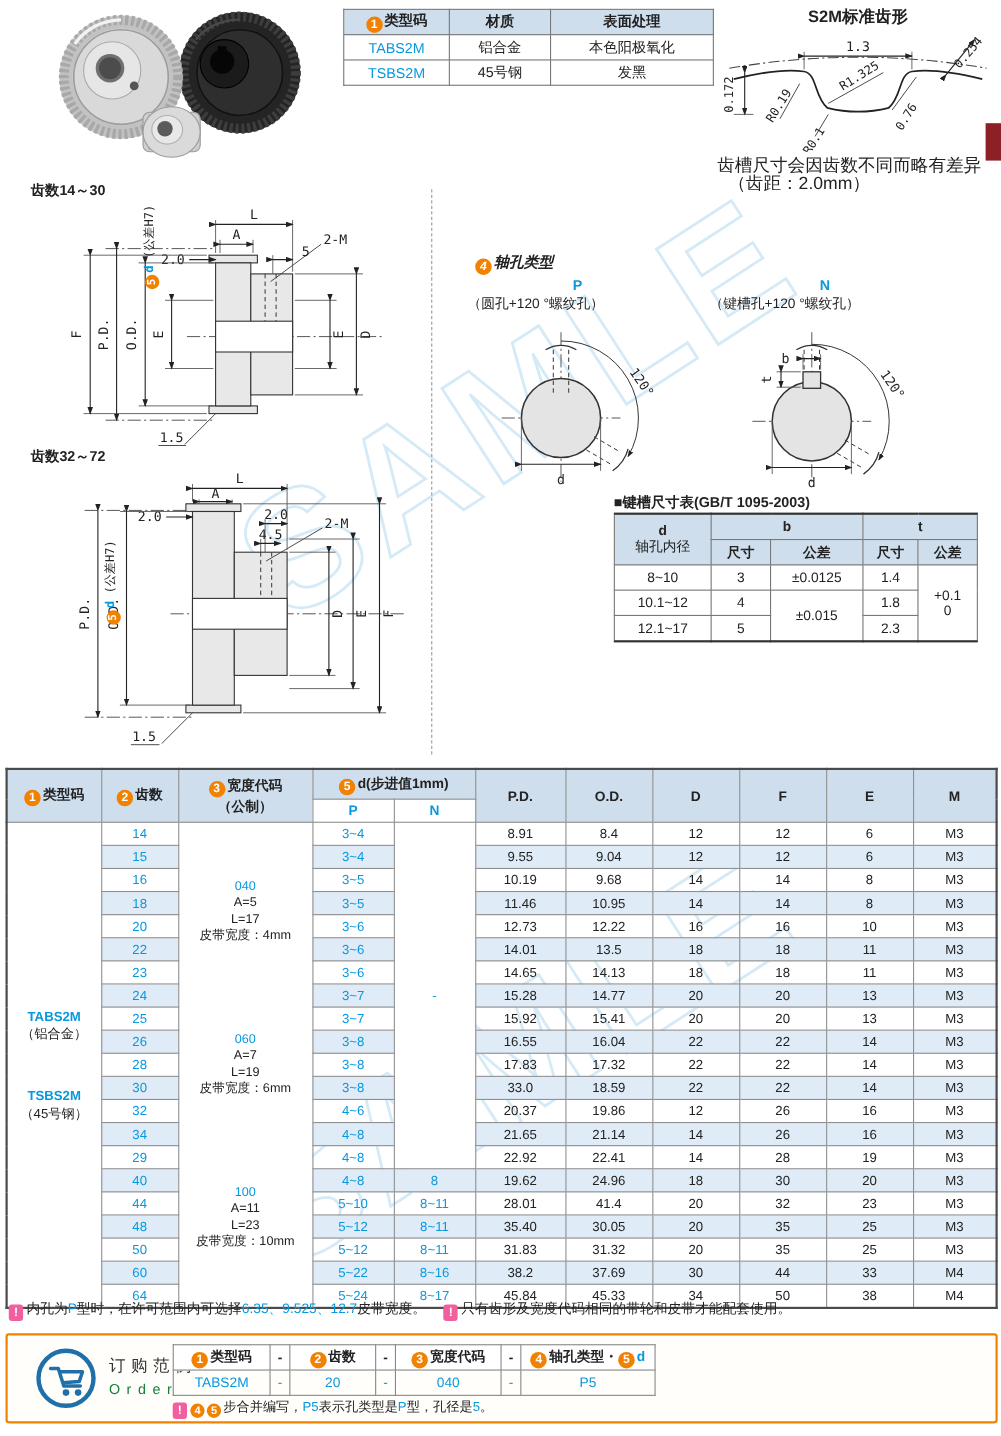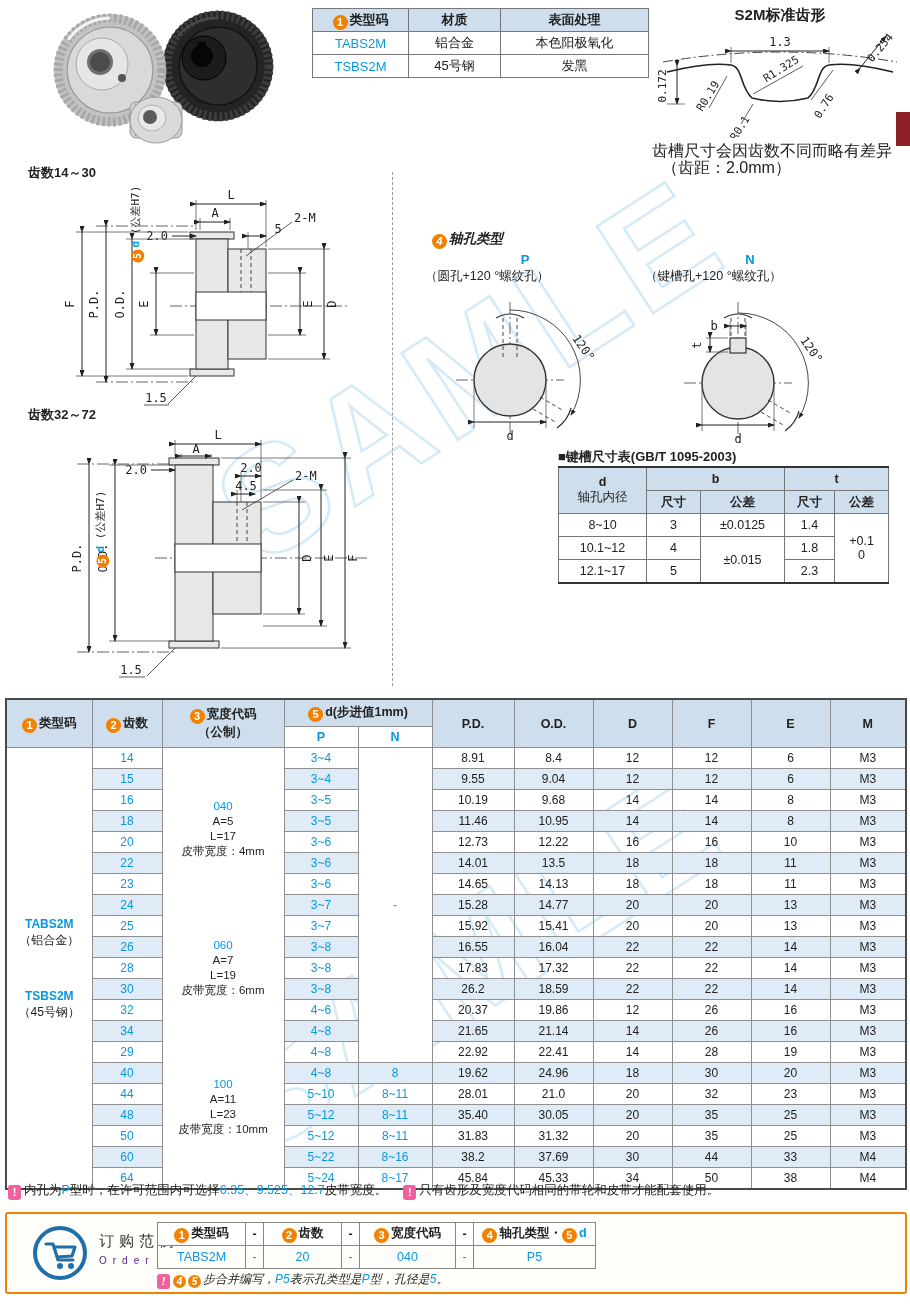--- a/index.html
+++ b/index.html
@@ -53,25 +53,25 @@
   .tc-wrap{display:flex;flex-direction:column;gap:40px;}
   .tc-block{line-height:16px;font-size:12px;}
   .wc-wrap{display:flex;flex-direction:column;justify-content:space-around;height:416px;}
   .wc-block{line-height:15px;font-size:11.5px;}
   
   .notes{font-size:12.5px;}
   .note2-gap{margin-left:16px;}
   
   .order-box{border:2px solid #f08200;border-radius:3px;background:#fffefb;}
   .ord-cn{font-size:15px;letter-spacing:5px;color:#333;}
-  .ord-en{font-size:10px;letter-spacing:6px;color:#4c1d95;margin-top:4px;}
+  .ord-en{font-size:13px;letter-spacing:6px;color:#15803d;margin-top:4px;}
   .ord{border-collapse:collapse;table-layout:fixed;font-size:12.5px;}
   .ord th,.ord td{border:1px solid #888;height:22px;text-align:center;padding:0;}
   .ord th{background:#fff;font-weight:bold;}
-  .ord-note{font-size:12px;font-style:italic;}
+  .ord-note{font-size:12px;}
   .ord-note .onum{width:13px;height:13px;line-height:13px;font-size:10px;}
   svg text{font-family:"DejaVu Sans Mono",monospace;fill:#222;}
   .page-tab{background:#8d2027;}
 </style>
 </head>
 <body>
 
 <div class="wm" style="left:140px;top:270px;width:660px;height:200px;">SAMLE</div>
 <div class="wm" style="left:140px;top:860px;width:660px;height:200px;">SAMLE</div>
 
@@ -582,21 +582,21 @@
         <td>17.83</td>
         <td>17.32</td>
         <td>22</td>
         <td>22</td>
         <td>14</td>
         <td>M3</td>
       </tr>
       <tr class="stripe">
         <td class="blu">30</td>
         <td class="blu">3~8</td>
-        <td>26.2</td>
+        <td>33.0</td>
         <td>18.59</td>
         <td>22</td>
         <td>22</td>
         <td>14</td>
         <td>M3</td>
       </tr>
       <tr>
         <td class="blu">32</td>
         <td class="blu">4~6</td>
         <td>20.37</td>
@@ -635,21 +635,21 @@
         <td>18</td>
         <td>30</td>
         <td>20</td>
         <td>M3</td>
       </tr>
       <tr>
         <td class="blu">44</td>
         <td class="blu">5~10</td>
         <td class="blu">8~11</td>
         <td>28.01</td>
-        <td>21.0</td>
+        <td>41.4</td>
         <td>20</td>
         <td>32</td>
         <td>23</td>
         <td>M3</td>
       </tr>
       <tr class="stripe">
         <td class="blu">48</td>
         <td class="blu">5~12</td>
         <td class="blu">8~11</td>
         <td>35.40</td>

